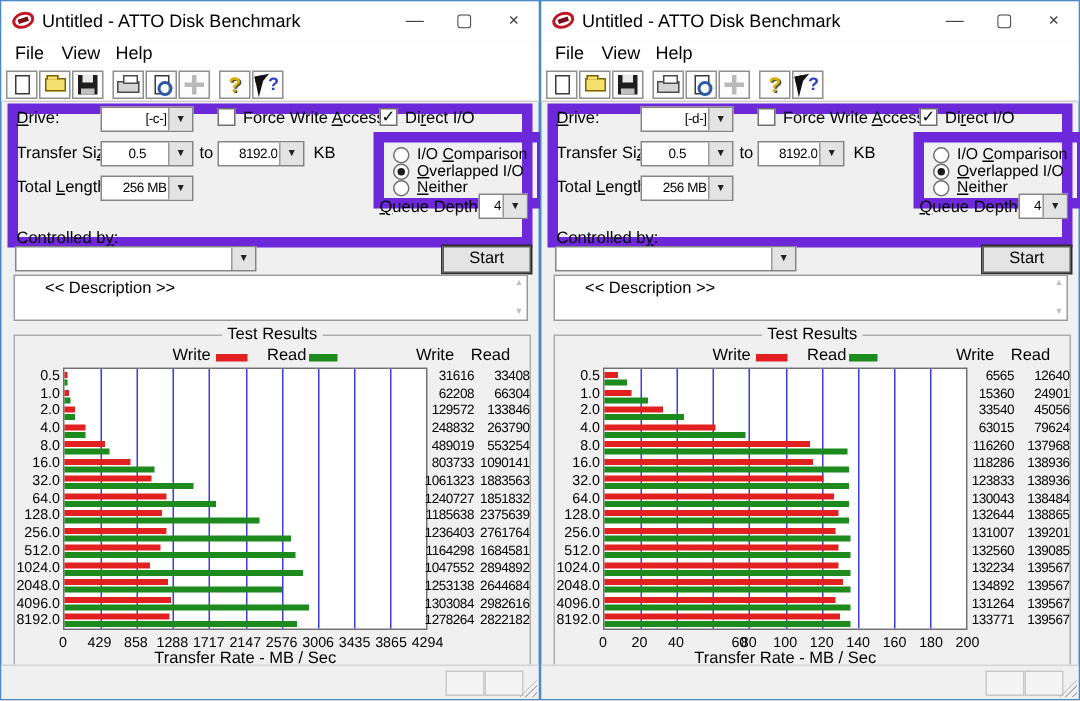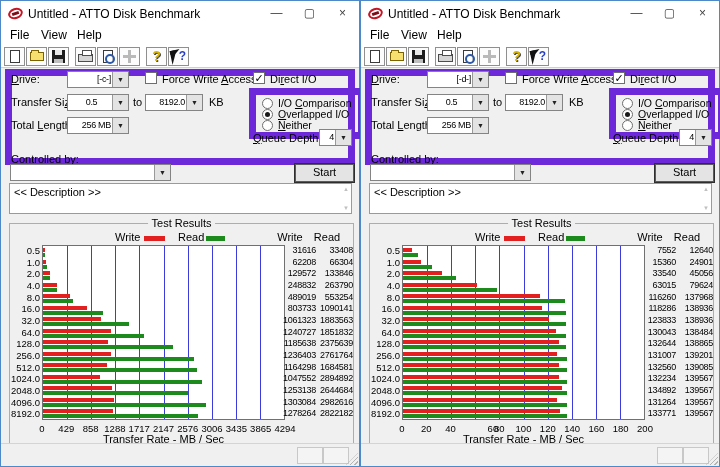--- a/index.html
+++ b/index.html
@@ -52,21 +52,21 @@
                text-align:center;font-size:7px;line-height:15px;color:#222;}
   .checkbox{position:absolute;width:12px;height:12px;background:#fff;border:1px solid #6e6e6e;box-sizing:border-box;
             font-size:11px;line-height:10px;text-align:center;}
   .checkbox .mark{visibility:hidden;}
   .checkbox.checked .mark{visibility:visible;}
   .radio{position:absolute;width:11px;height:11px;border-radius:50%;background:#fff;border:1px solid #6e6e6e;box-sizing:border-box;}
   .radio.checked::after{content:"";position:absolute;left:2px;top:2px;width:5px;height:5px;border-radius:50%;background:#1a1a1a;}
   .btn-start{position:absolute;background:#e4e4e4;border:1px solid #5a5a5a;box-shadow:0 0 0 1px #2e2e2e;
              font-size:11px;text-align:center;line-height:14px;}
   .desc-box{position:absolute;background:#fff;border:1px solid #9a9a9a;box-sizing:border-box;font-size:11px;}
-  .desc-text{position:absolute;left:4px;top:2px;text-align:right;}
+  .desc-text{position:absolute;left:20px;top:2px;text-align:right;}
   .scroll-arrow{position:absolute;right:2px;font-size:6px;color:#c0c0c0;}
   .scroll-up{top:2px;} .scroll-down{bottom:2px;}
   
   .results-box{position:absolute;left:8px;width:343px;top:222px;height:220px;border:1px solid #adadad;}
   .results-title{position:absolute;top:-7px;left:50%;transform:translateX(-50%);background:#f0f0f0;
                  padding:0 4px;font-size:11px;white-space:nowrap;}
   .legend-label{position:absolute;top:7px;font-size:11px;}
   .swatch{position:absolute;top:12px;height:5px;}
   .col-header{position:absolute;top:7px;width:60px;font-size:11px;text-align:center;}
   .labels-col{position:absolute;left:0;width:30px;top:21px;height:175px;display:flex;flex-direction:column;}
@@ -551,21 +551,21 @@
         <div class="plot-row">
           <div class="bar write-bar" style="width: 64.0938%; background: rgb(226, 32, 32);"></div>
           <div class="bar read-bar" style="width: 68.1479%; background: rgb(29, 138, 29);"></div>
         </div>
         <div class="plot-row">
           <div class="bar write-bar" style="width: 65.3179%; background: rgb(226, 32, 32);"></div>
           <div class="bar read-bar" style="width: 68.1479%; background: rgb(29, 138, 29);"></div>
         </div>
       </div>
       <div class="vals-col vals-write">
-        <div class="val">7552</div>
+        <div class="val">6565</div>
         <div class="val">15360</div>
         <div class="val">33540</div>
         <div class="val">63015</div>
         <div class="val">116260</div>
         <div class="val">118286</div>
         <div class="val">123833</div>
         <div class="val">130043</div>
         <div class="val">132644</div>
         <div class="val">131007</div>
         <div class="val">132560</div>

